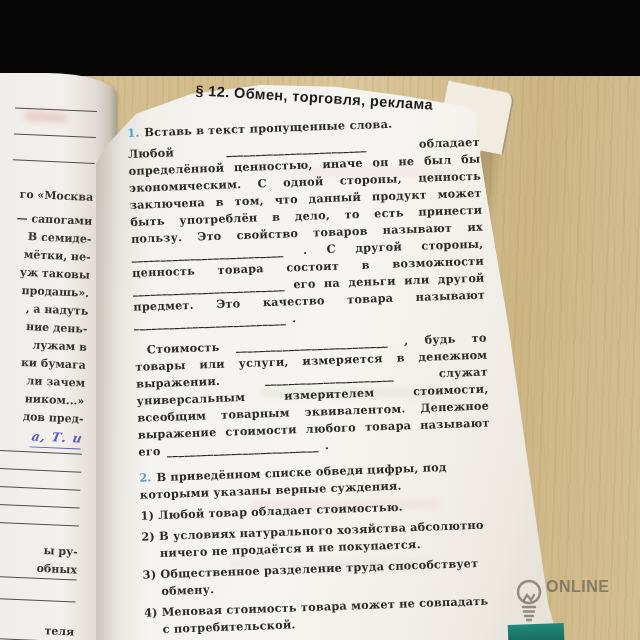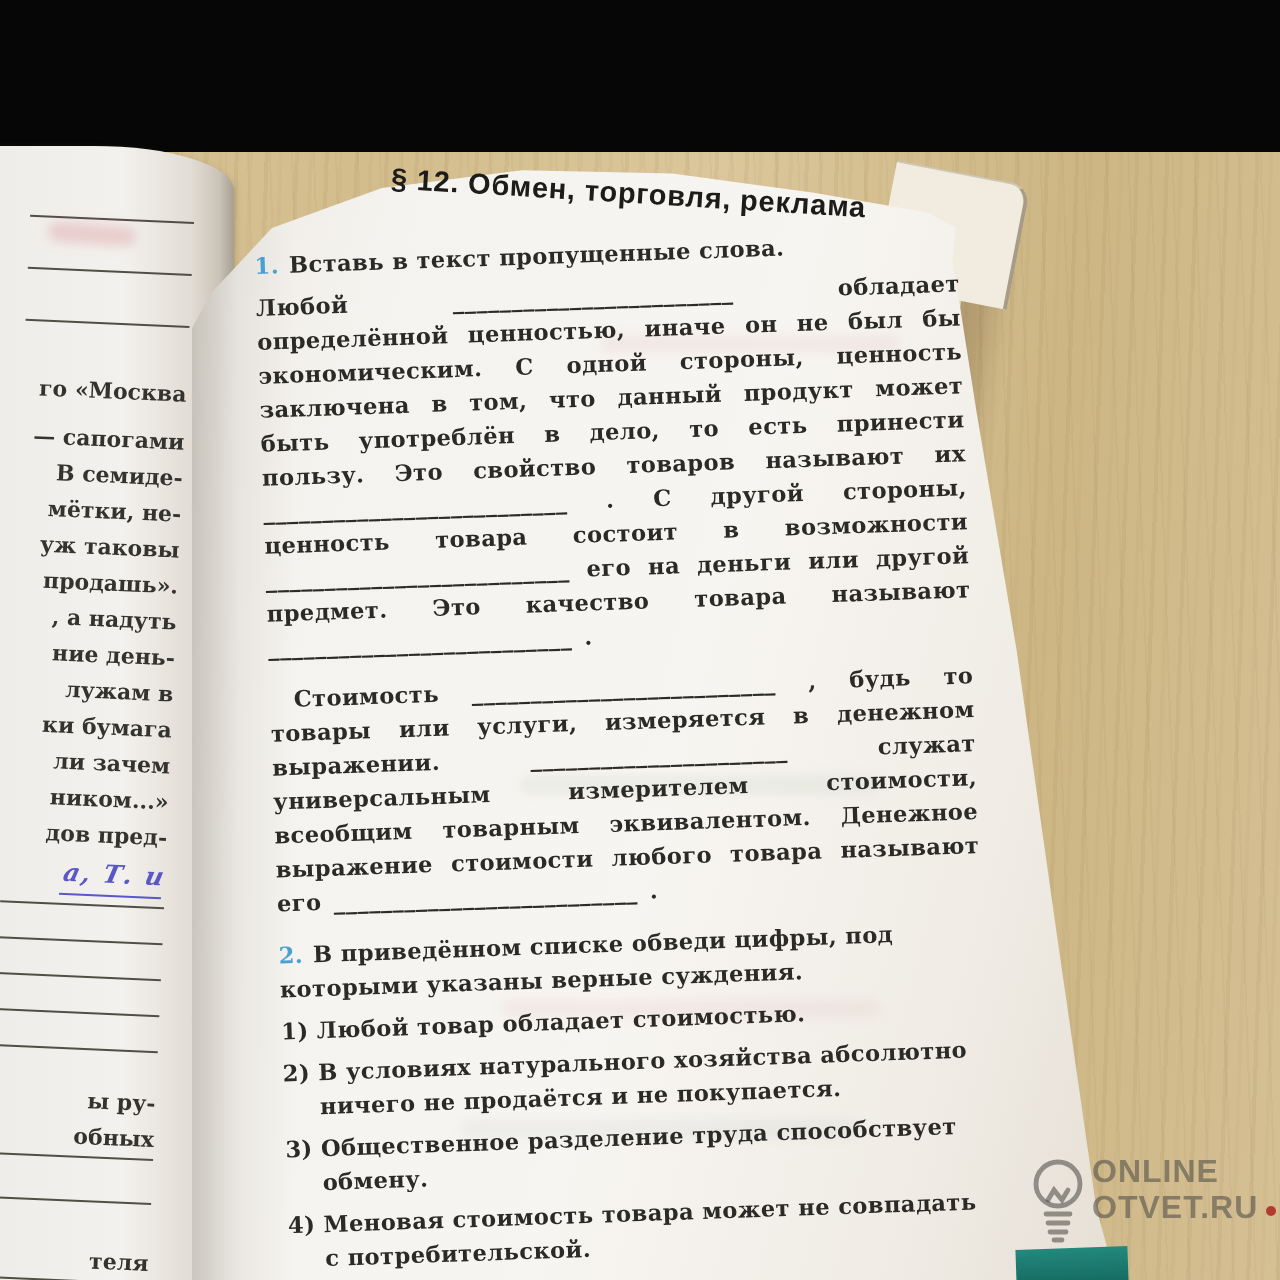--- a/index.html
+++ b/index.html
@@ -194,19 +194,15 @@
         <path d="M9 29 h12"></path>
         <path d="M10 33.5 h10"></path>
         <path d="M11 38 h8"></path>
         <path d="M13 42 h4"></path>
       </g>
     </svg>
     <div class="wm-text">
       <div class="wm-row">
           <span>ONLINE</span>
         </div>
-      <div class="wm-row">
-          <span>OTVET.RU</span>
-          <span class="red-mark"></span>
-        </div>
     </div>
   </div>
 </div>
 
 </body></html>

